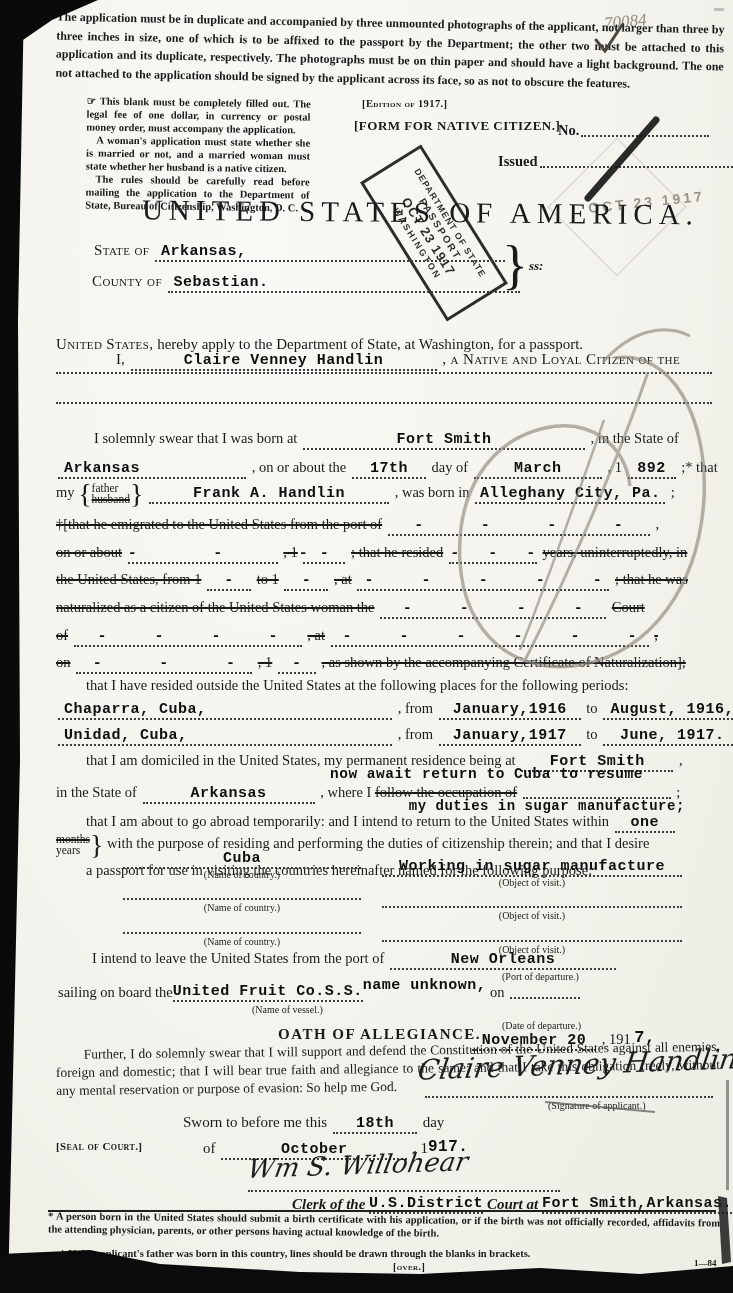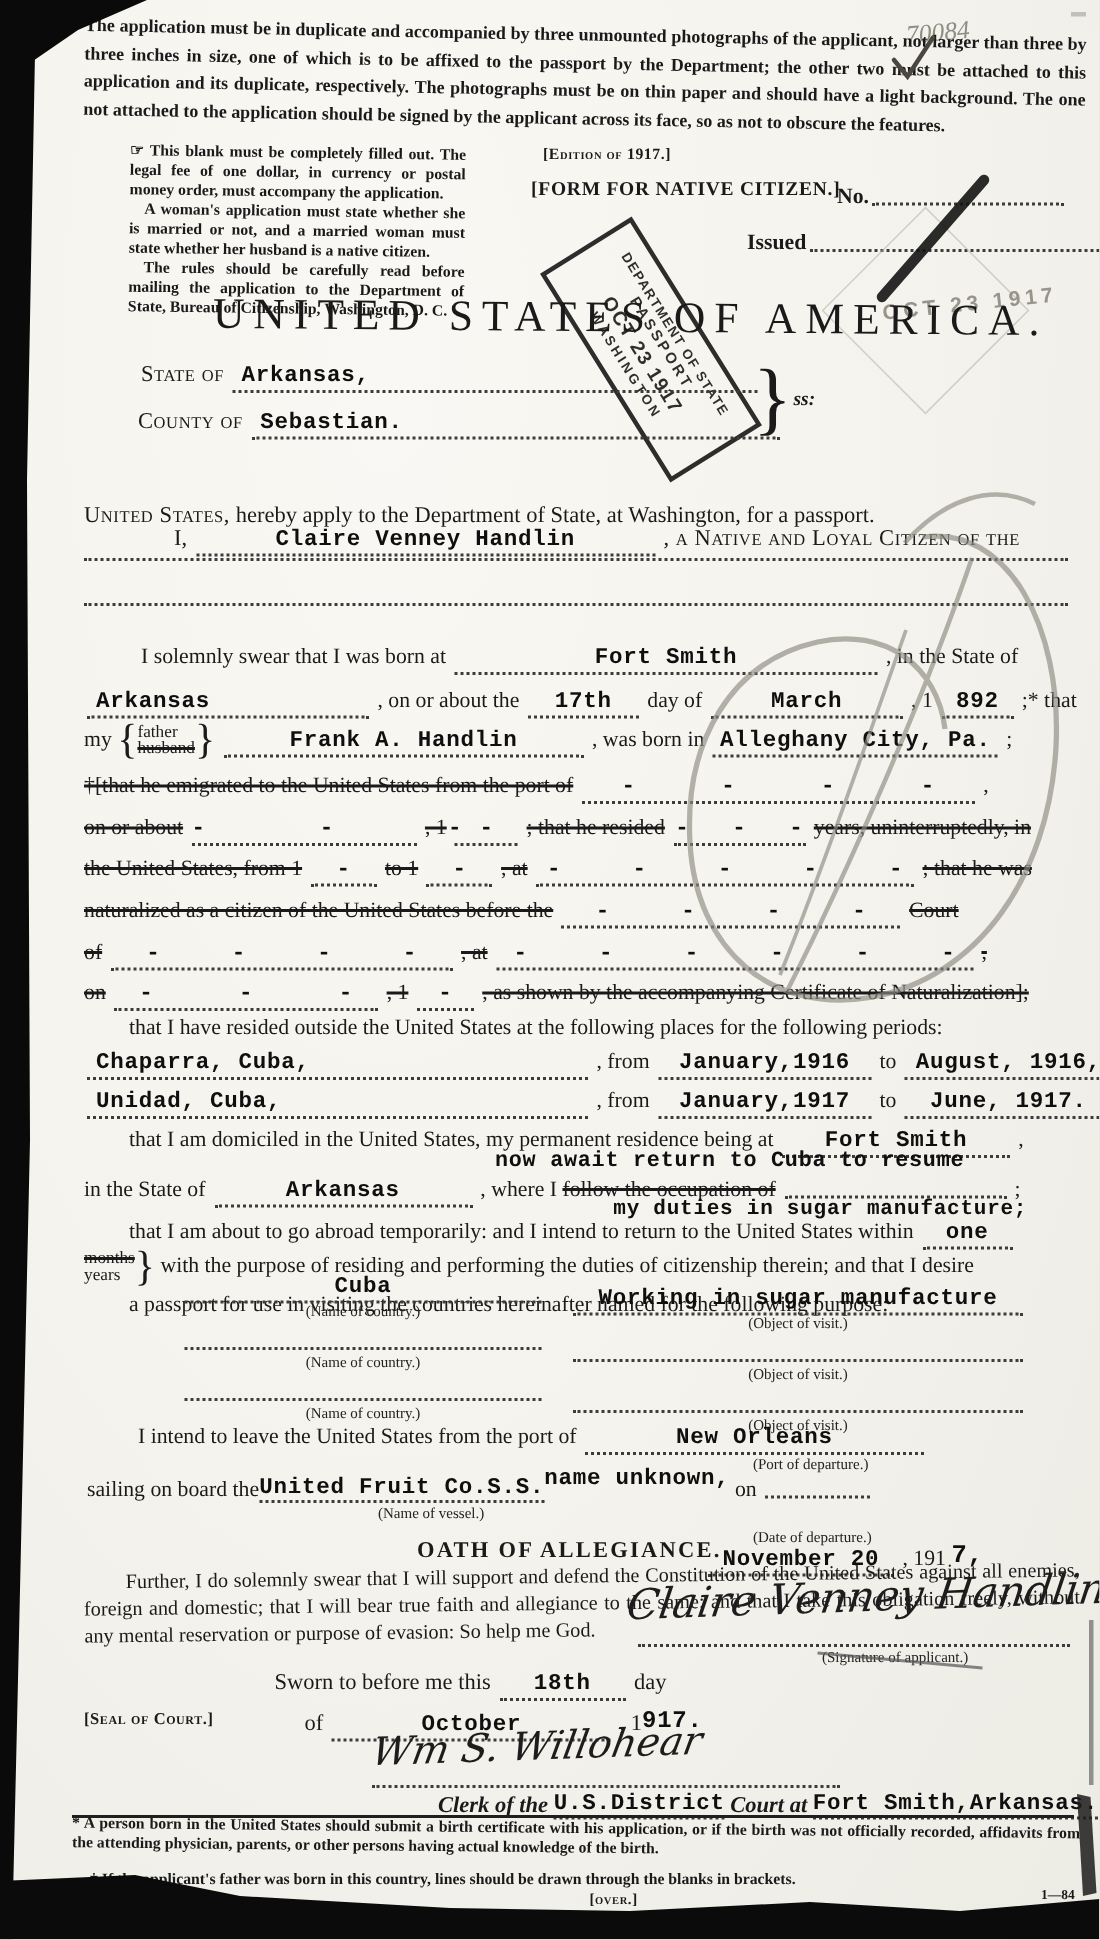--- a/index.html
+++ b/index.html
@@ -153,21 +153,21 @@
   <span class="ln" style="left:56px;top:571px;">
     <span class="xout">the United States, from 1</span>
     <span class="bl" style="width:44px;"><span class="typed">-</span></span>
     <span class="xout">to 1</span>
     <span class="bl" style="width:44px;"><span class="typed">-</span></span>
     <span class="xout">, at</span>
     <span class="bl" style="width:252px;"><span class="typed">-     -     -     -     -</span></span>
     <span class="xout">; that he was</span>
   </span>
   <span class="ln" style="left:56px;top:599px;">
-    <span class="xout">naturalized as a citizen of the United States before the</span>
+    <span class="xout">naturalized as a citizen of the United States woman the</span>
     <span class="bl" style="width:226px;"><span class="typed">-     -     -     -</span></span>
     <span class="xout">Court</span>
   </span>
   <span class="ln" style="left:56px;top:627px;">
     <span class="xout">of</span>
     <span class="bl" style="width:228px;"><span class="typed">-     -     -     -</span></span>
     <span class="xout">, at</span>
     <span class="bl" style="width:318px;"><span class="typed">-     -     -     -     -     -</span></span>
     <span class="xout">,</span>
   </span>

